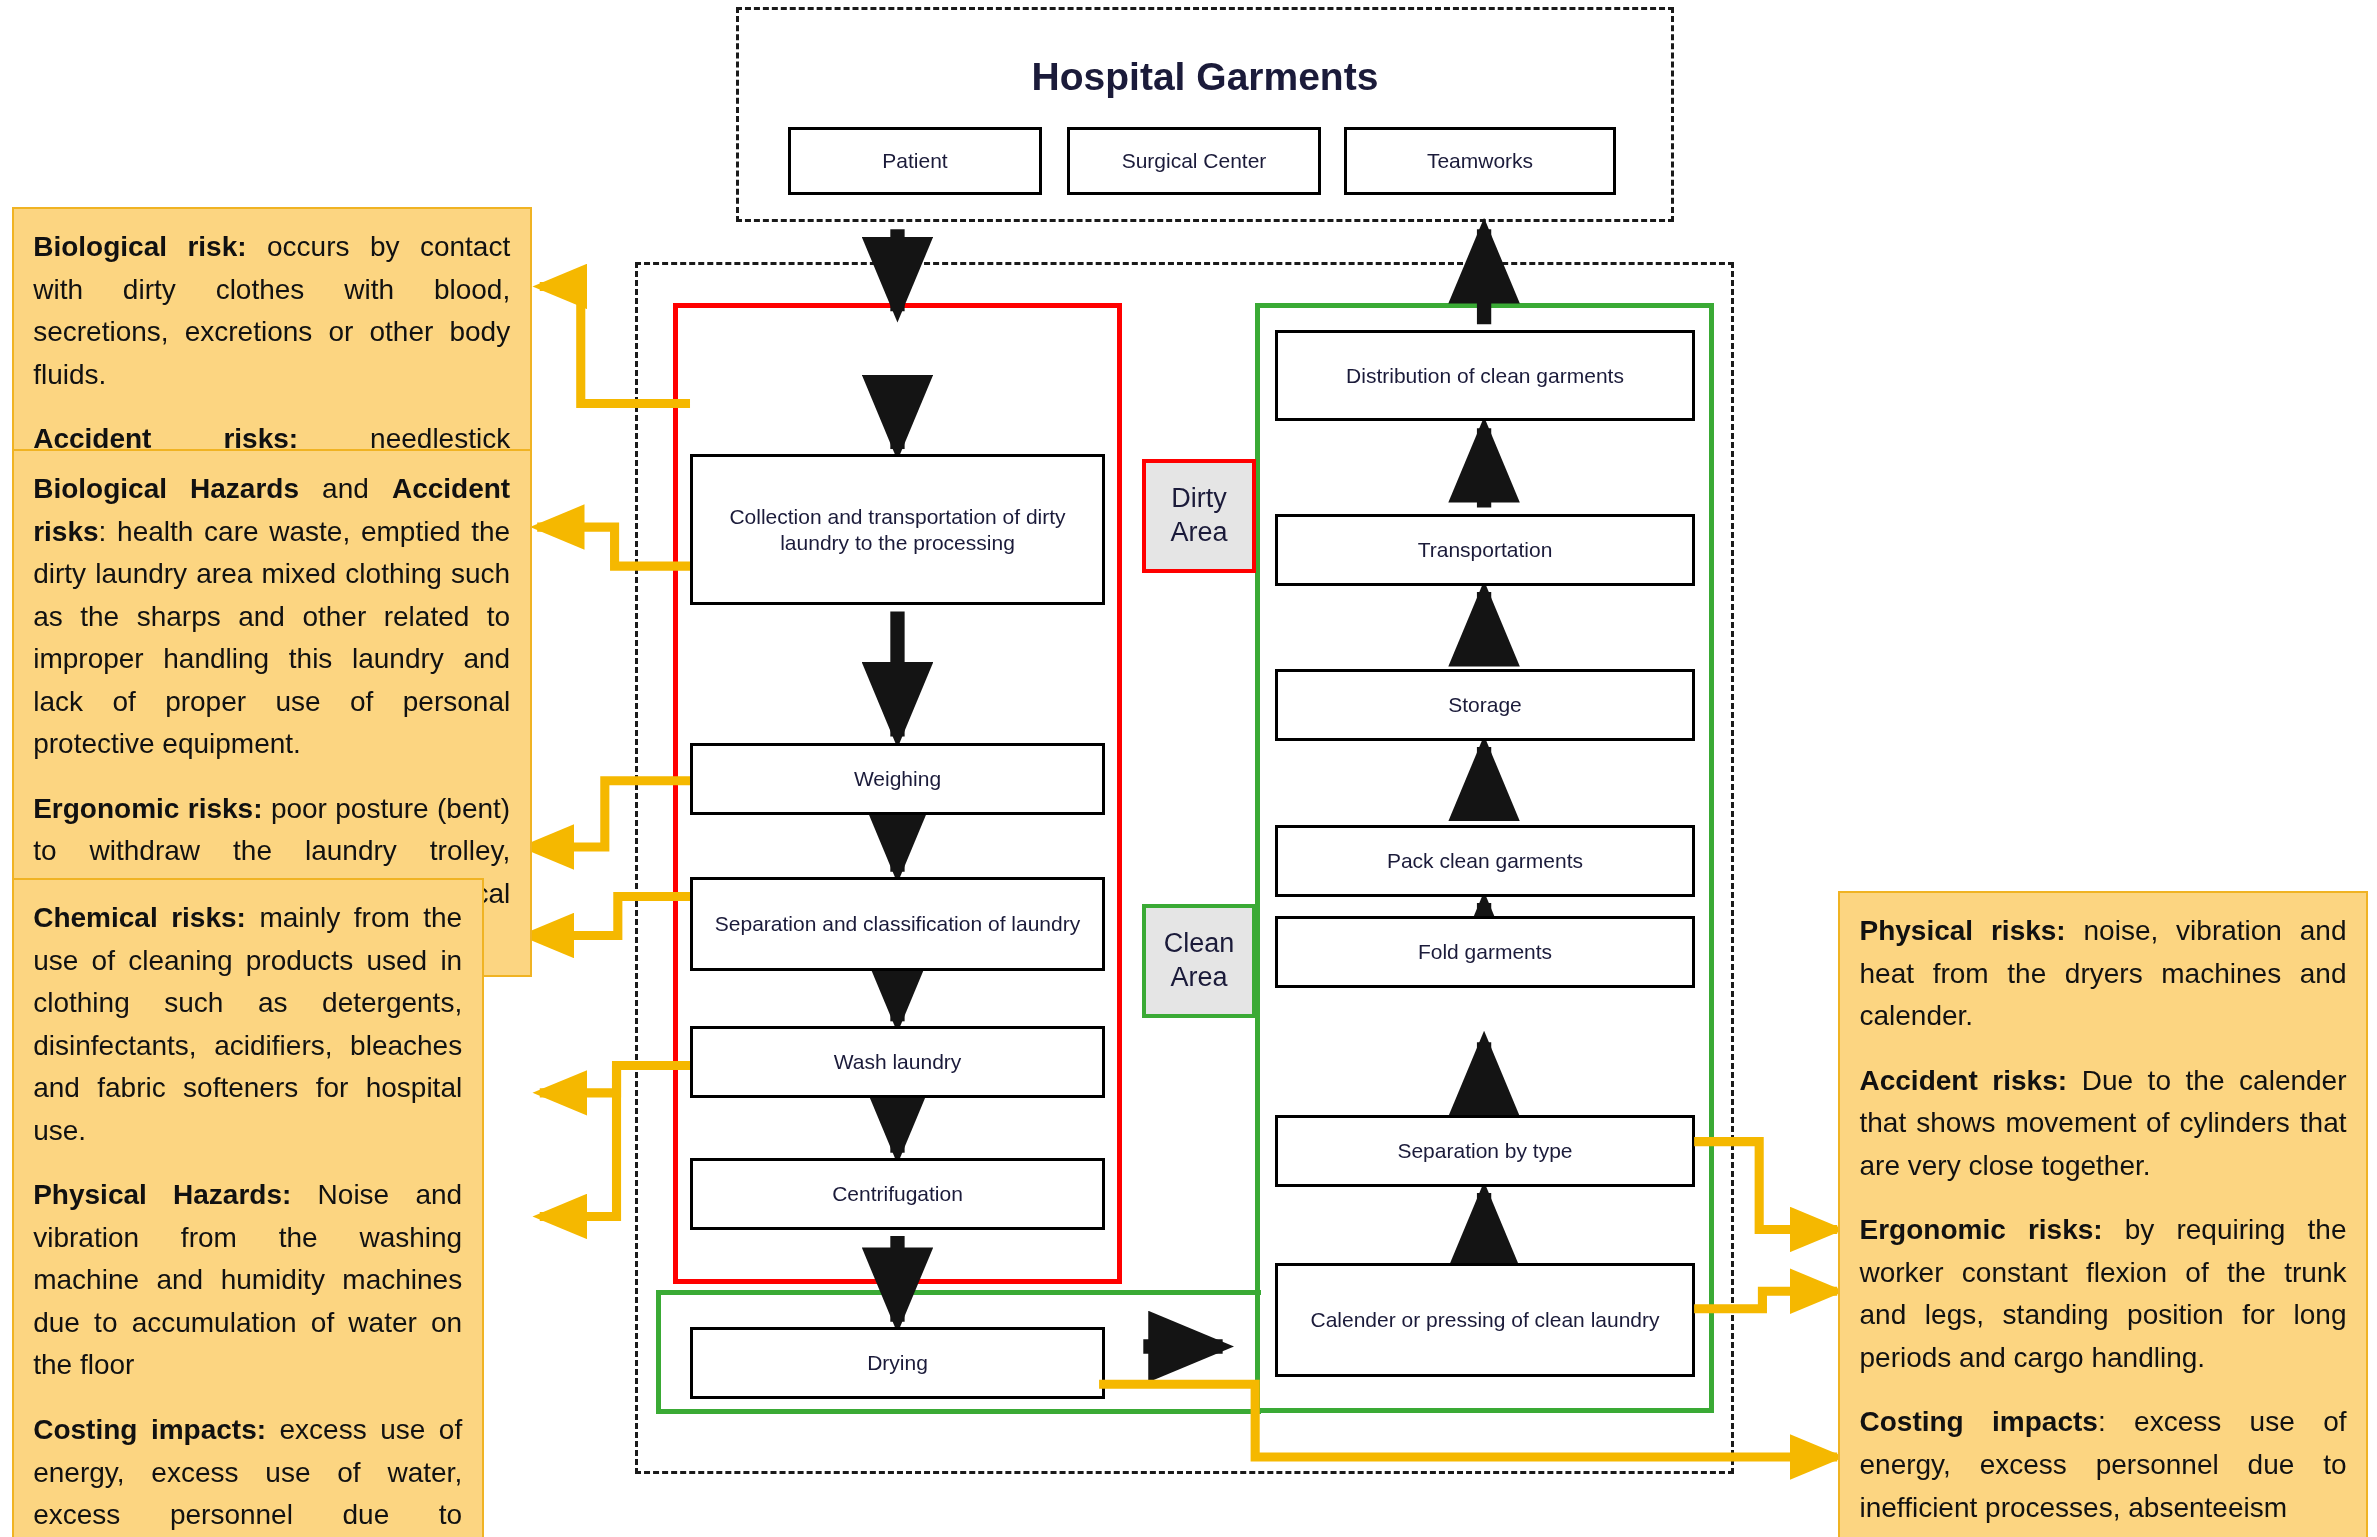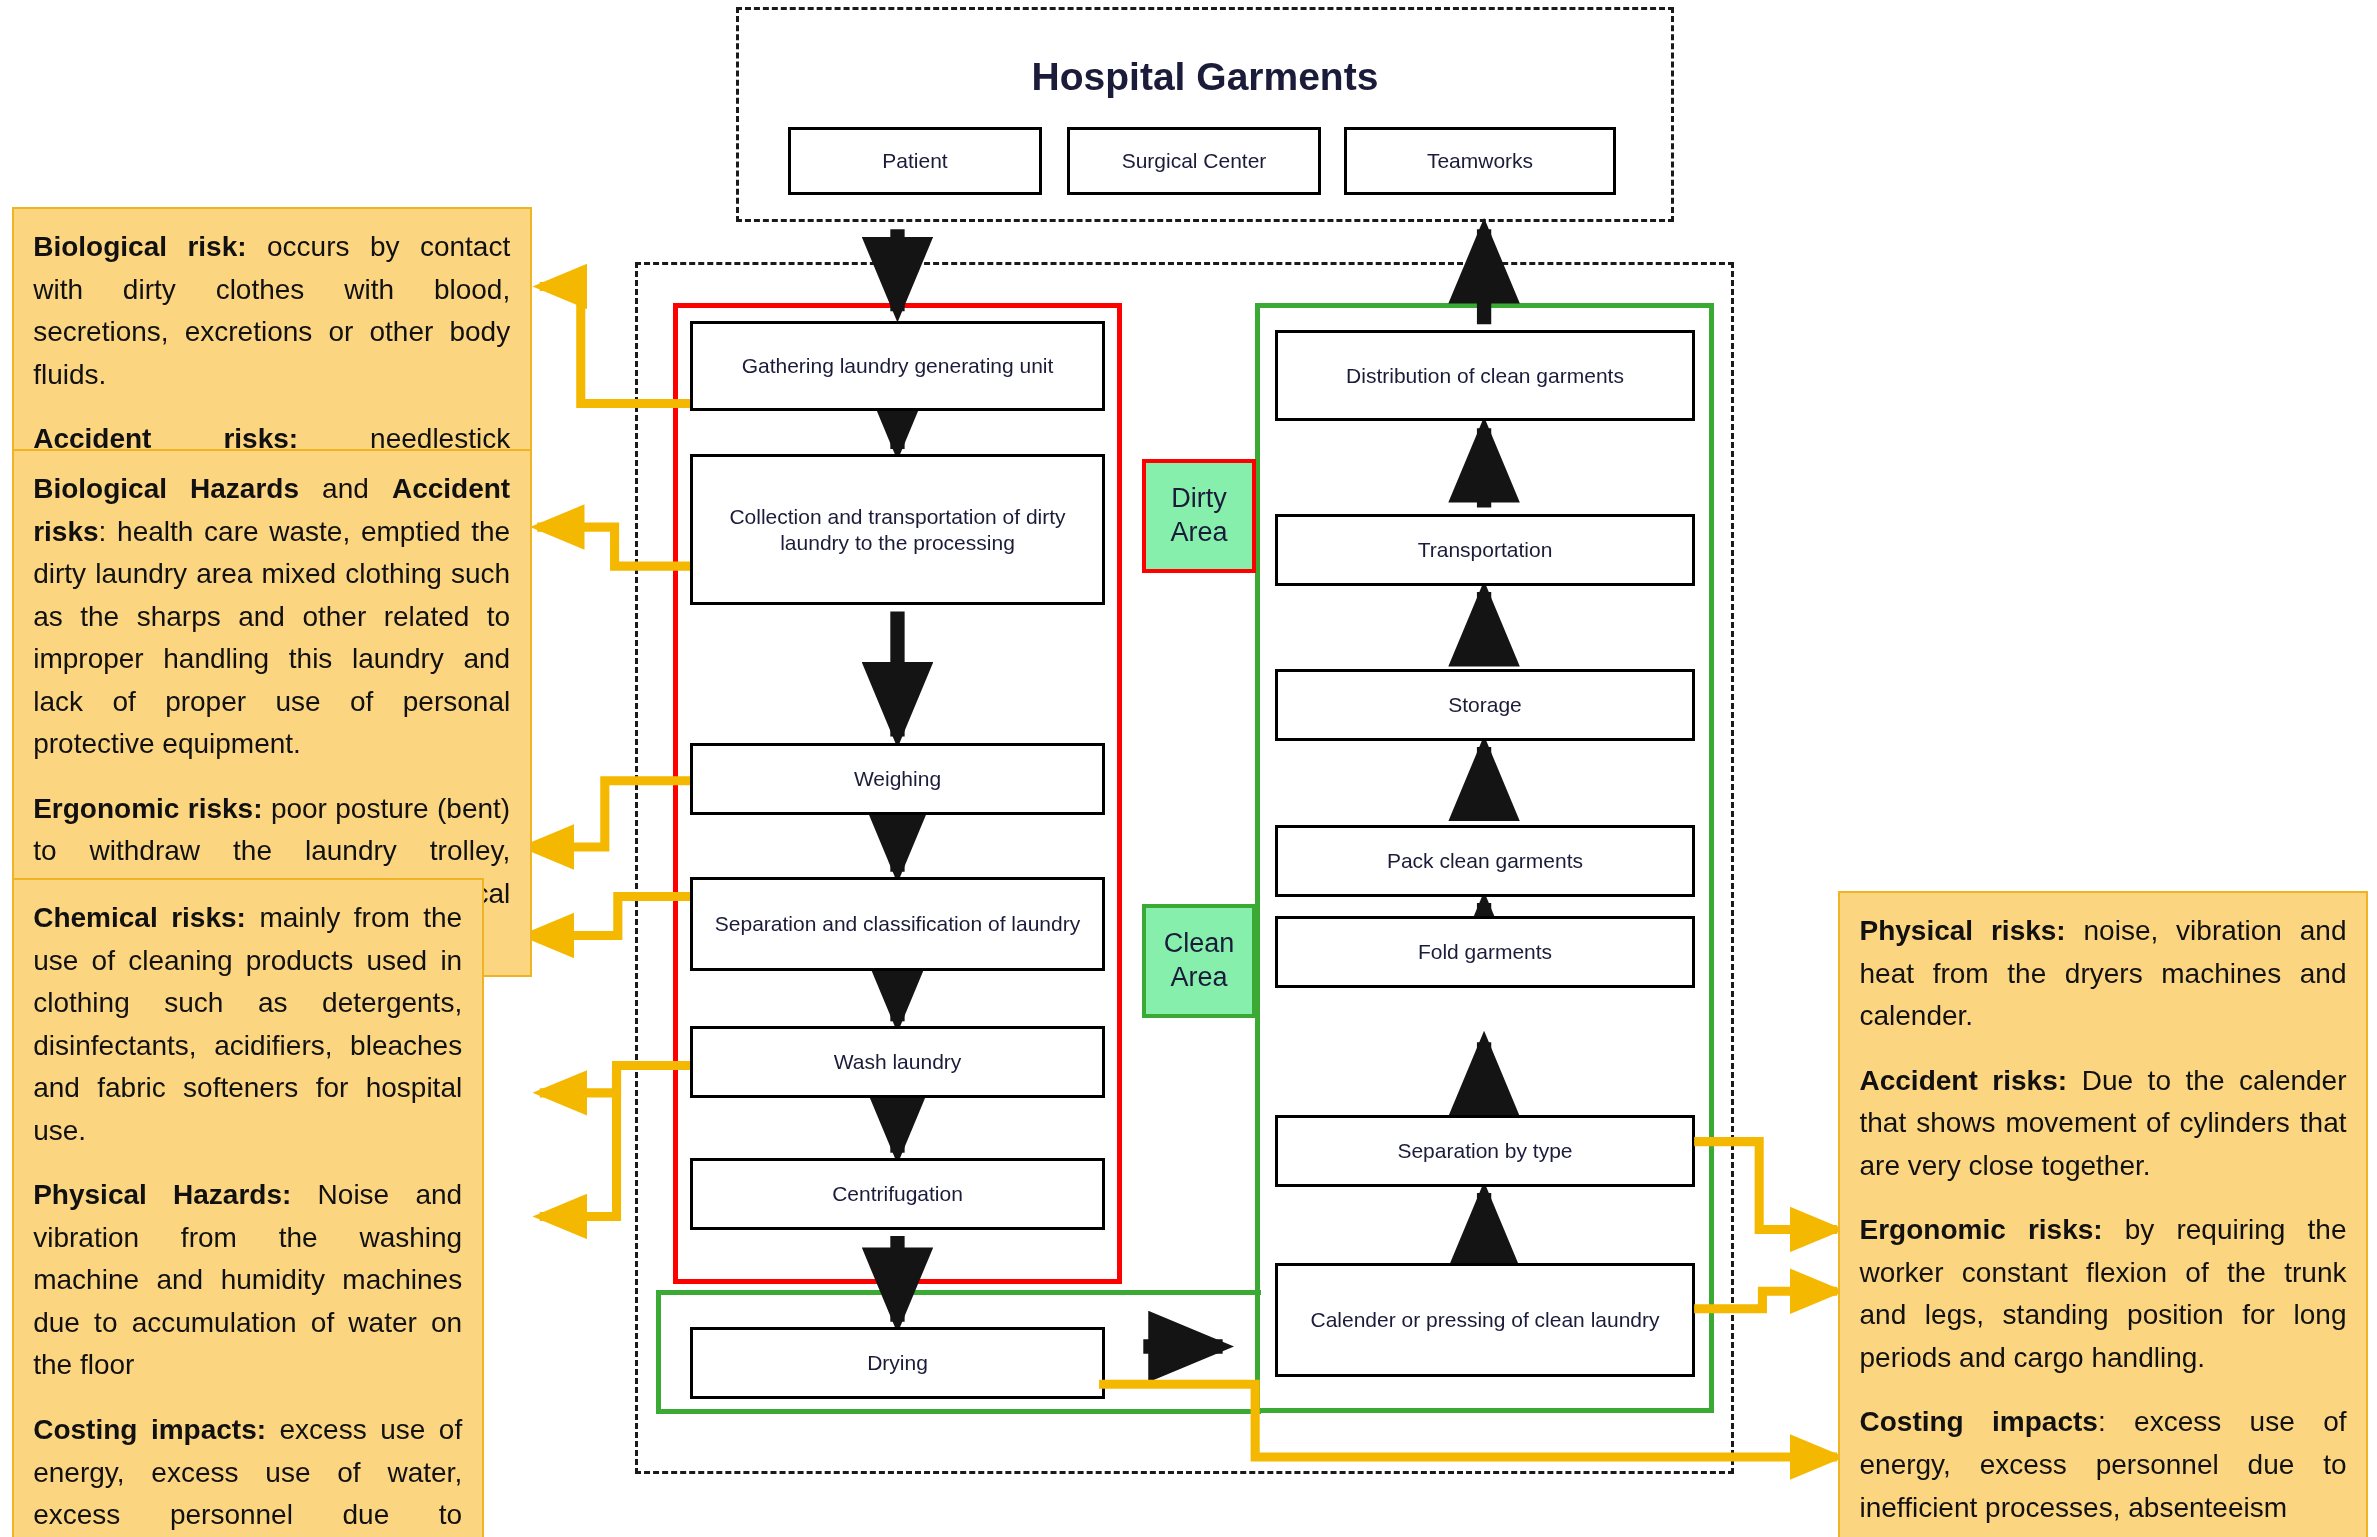--- a/index.html
+++ b/index.html
@@ -62,21 +62,21 @@
     color: #1b1b3a;
     font-size: 21px;
     line-height: 1.22;
     padding: 3.9px 9px;
     z-index: 4;
   }
 
   
   .zonetag {
     position: absolute;
-    background: #86efac;
+    background: #e5e5e5;
     display: flex;
     align-items: center;
     justify-content: center;
     text-align: center;
     color: #1b1b3a;
     font-size: 27px;
     line-height: 1.25;
     z-index: 5;
   }
   .zonetag.red   { border: 4.6px solid #ff0000; }
@@ -132,23 +132,20 @@
 
   <div class="zonetag red" style="left:1142px; top:459px; width:114px; height:114px; flex-direction:column;">
     <span>Dirty</span>
     <span>Area</span>
   </div>
   <div class="zonetag green" style="left:1142px; top:904px; width:114px; height:114px; flex-direction:column;">
     <span>Clean</span>
     <span>Area</span>
   </div>
 
-  <div class="pbox" style="left:690px; top:321px; width:415px; height:90px;">
-    <span>Gathering laundry generating unit</span>
-  </div>
 
   <div class="pbox" style="left:690px; top:454px; width:415px; height:151px;">
     <span>Collection and transportation of dirty laundry to the processing</span>
   </div>
 
   <div class="pbox" style="left:690px; top:743px; width:415px; height:72px;">
     <span>Weighing</span>
   </div>
 
   <div class="pbox" style="left:690px; top:877px; width:415px; height:94px;">

